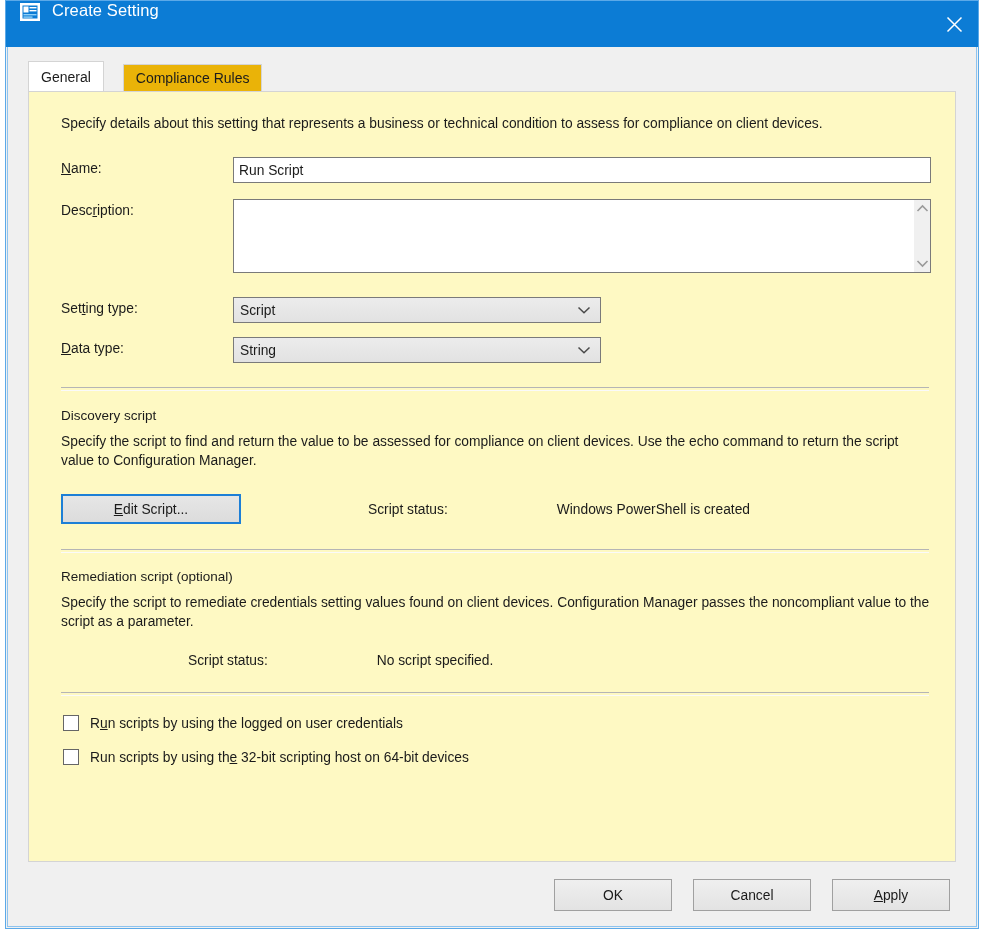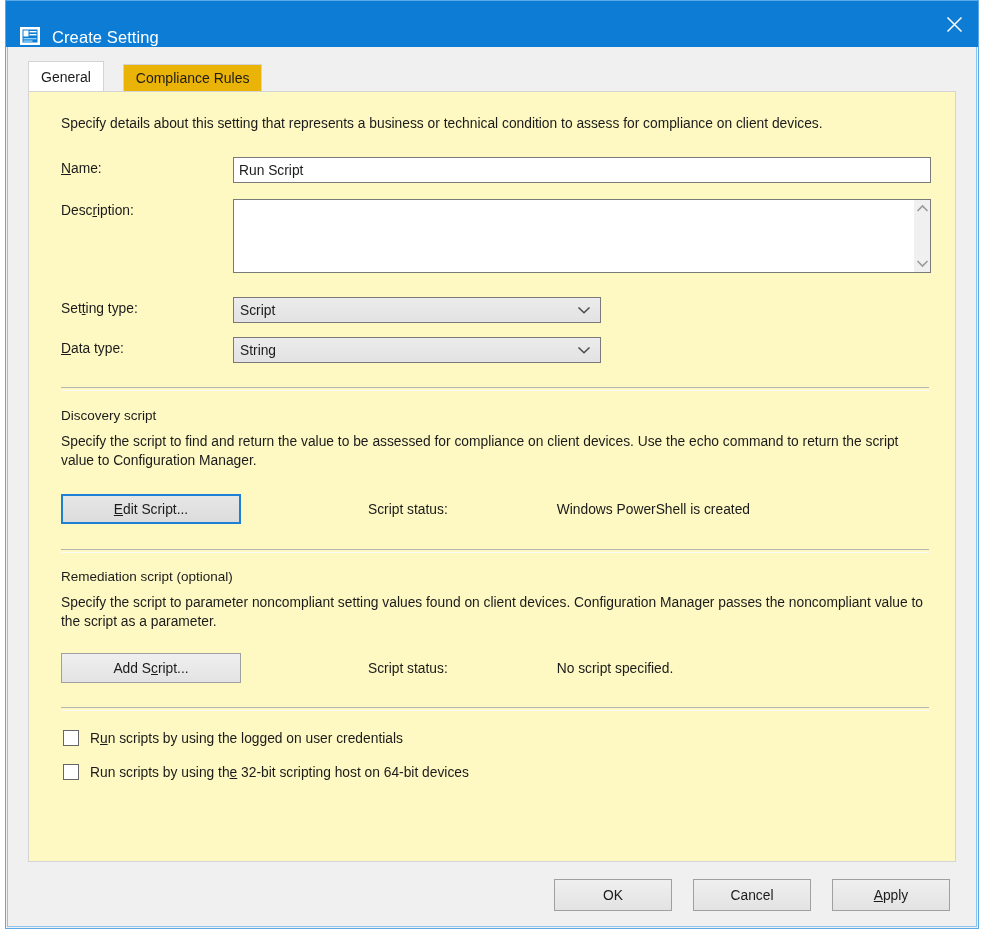--- a/index.html
+++ b/index.html
@@ -35,21 +35,21 @@
     border: 1px solid #8dc3ef;
     pointer-events: none;
     box-sizing: border-box;
   }
 
   
   #titlebar {
     height: 46px;
     background: #0c7cd5;
     display: flex;
-    align-items: flex-end;
+    align-items: flex-start;
     flex: none;
     position: relative;
     z-index: 3;
   }
   #title-icon {
     width: 22px;
     height: 22px;
     margin-left: 13px;
     margin-right: 11px;
     flex: none;
@@ -401,28 +401,23 @@
           <u class="acc">E</u>
           <span>dit Script...</span>
         </div>
       <div class="script-status-label">Script status:</div>
       <div class="script-status-value">Windows PowerShell is created</div>
     </div>
 
     <div class="separator" style="margin-top:25px;"></div>
 
     <div class="section-title" style="margin-top:16px;">Remediation script (optional)</div>
-    <div class="section-desc">Specify the script to parameter noncompliant setting values found on client devices. Configuration Manager passes the noncompliant value to the script as a parameter.</div>
+    <div class="section-desc">Specify the script to remediate credentials setting values found on client devices. Configuration Manager passes the noncompliant value to the script as a parameter.</div>
 
     <div class="script-row" style="margin-top:22px;">
-      <div class="btn script">
-          <span>Add S</span>
-          <u class="acc">c</u>
-          <span>ript...</span>
-        </div>
       <div class="script-status-label">Script status:</div>
       <div class="script-status-value">No script specified.</div>
     </div>
 
     <div class="separator" style="margin-top:24px;"></div>
 
     <div class="checkbox-row" style="margin-top:19px;">
       <span class="checkbox-box"></span>
       <span class="checkbox-label"><span>R</span><u class="acc">u</u><span>n scripts by using the logged on user credentials</span></span>
     </div>

